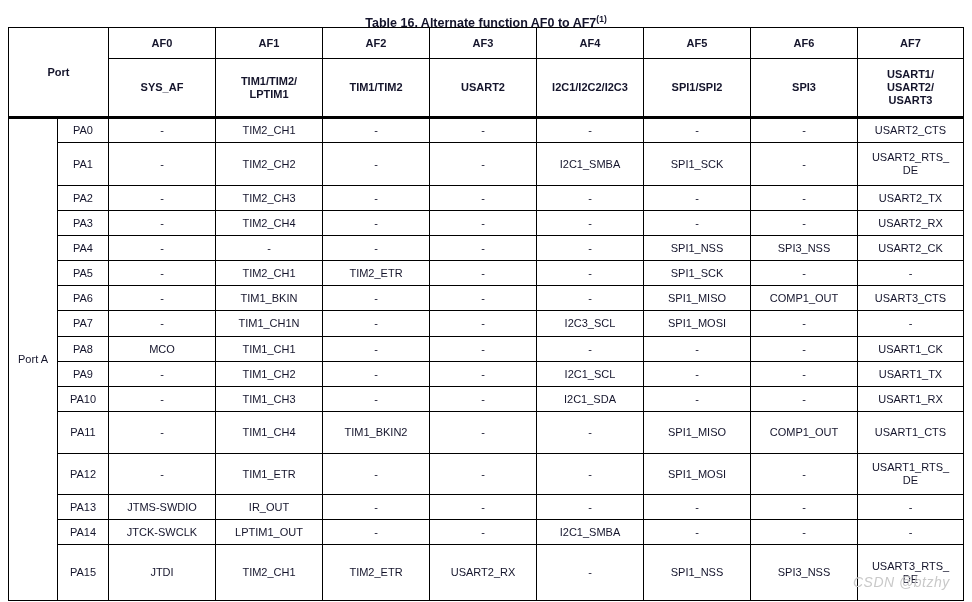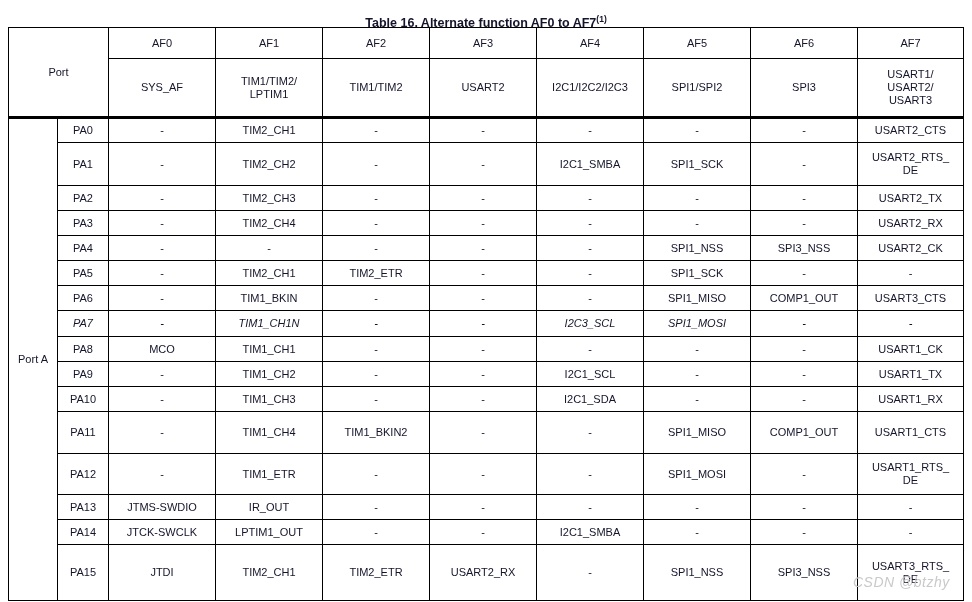--- a/index.html
+++ b/index.html
@@ -41,21 +41,21 @@
     border: 1px solid #000000;
     text-align: center;
     vertical-align: middle;
     padding: 1px 2px;
     font-size: 11px;
     line-height: 13px;
     white-space: pre-line;
     overflow: hidden;
     color: #14142b;
   }
-  .af-table thead th { font-weight: normal; }
+  .af-table thead th { font-weight: bold; }
   .af-table thead tr.af-row    { height: 31px; }
   .af-table thead tr.sub-row   { height: 59px; }
   .af-table thead tr.sub-row th,
   .af-table thead th.port-h    { border-bottom: 3px solid #000000; }
   .af-table td { font-weight: normal; }
   .watermark {
     position: absolute;
     left: 853px;
     top: 574px;
     font-size: 14px;
@@ -186,21 +186,21 @@
           <td>PA6</td>
           <td>-</td>
           <td>TIM1_BKIN</td>
           <td>-</td>
           <td>-</td>
           <td>-</td>
           <td>SPI1_MISO</td>
           <td>COMP1_OUT</td>
           <td>USART3_CTS</td>
         </tr>
-        <tr style="height: 26px; font-style: italic;">
+        <tr style="height: 26px;">
           <td>PA7</td>
           <td>-</td>
           <td>TIM1_CH1N</td>
           <td>-</td>
           <td>-</td>
           <td>I2C3_SCL</td>
           <td>SPI1_MOSI</td>
           <td>-</td>
           <td>-</td>
         </tr>

